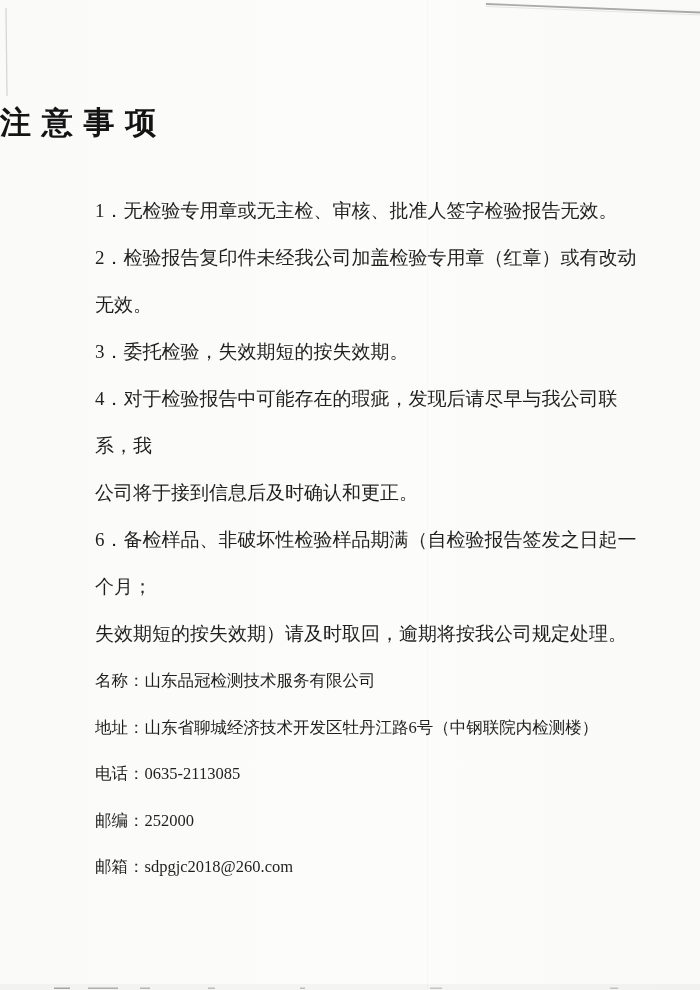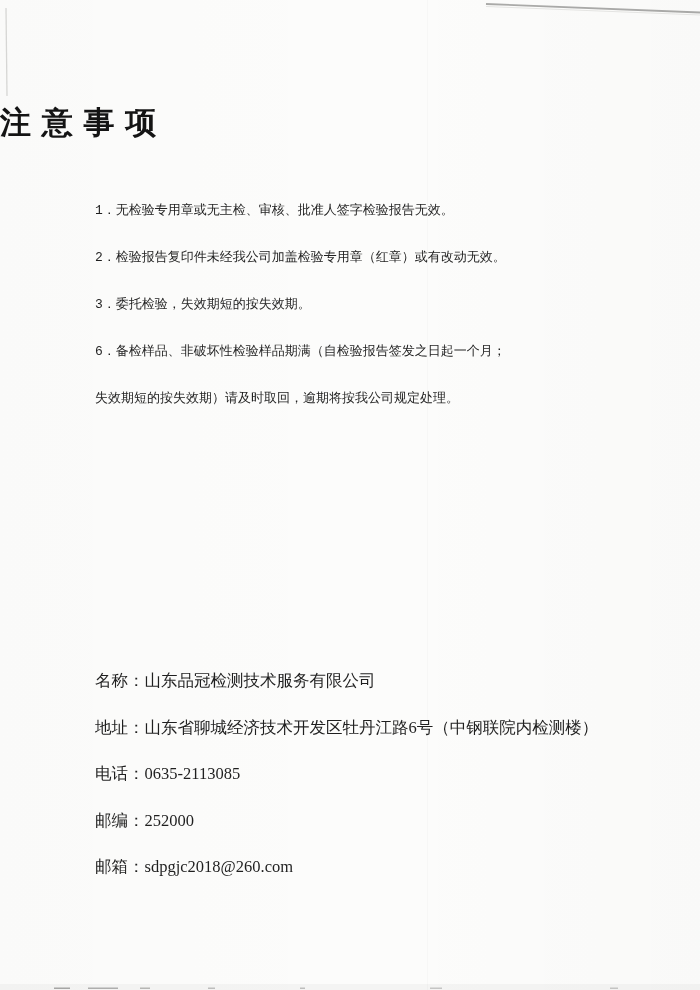--- a/index.html
+++ b/index.html
@@ -32,23 +32,22 @@
     font-size:31px;
     line-height:36px;
     font-weight:bold;
     letter-spacing:1.5px;
     color:var(--title-ink);
   }
   .notes{
     position:absolute;
     left:95px;top:187px;
     width:555px;
-    font-size:13px;
+    font-size:19px;
     line-height:47px;
-    font-family:Liberation Mono, monospace;
   }
   .note{
     margin:0;
     text-align:left;
   }
   .note-num{
     display:inline;
   }
   .note-text{
     display:inline;
@@ -90,20 +89,22 @@
     <rect x="430" y="987.5" width="12" height="1.5" fill="rgba(90,90,88,0.3)"></rect>
     <rect x="610" y="987.5" width="8" height="1.5" fill="rgba(90,90,88,0.3)"></rect>
   </svg>
 
   <h1 class="doc-title">注 意 事 项</h1>
 
   <div class="notes">
     <p class="note"><span class="note-num">1．</span><span class="note-text">无检验专用章或无主检、审核、批准人签字检验报告无效。</span></p>
     <p class="note"><span class="note-num">2．</span><span class="note-text">检验报告复印件未经我公司加盖检验专用章（红章）或有改动无效。</span></p>
     <p class="note"><span class="note-num">3．</span><span class="note-text">委托检验，失效期短的按失效期。</span></p>
+    <p class="note"><span class="note-num">4．</span><span class="note-text">对于检验报告中可能存在的瑕疵，发现后请尽早与我公司联系，我
+公司将于接到信息后及时确认和更正。</span></p>
     <p class="note"><span class="note-num">6．</span><span class="note-text">备检样品、非破坏性检验样品期满（自检验报告签发之日起一个月；
 失效期短的按失效期）请及时取回，逾期将按我公司规定处理。</span></p>
   </div>
 
   <div class="contact">
     <p class="contact-row"><span class="contact-label">名称：</span><span class="contact-value">山东品冠检测技术服务有限公司</span></p>
     <p class="contact-row"><span class="contact-label">地址：</span><span class="contact-value">山东省聊城经济技术开发区牡丹江路6号（中钢联院内检测楼）</span></p>
     <p class="contact-row"><span class="contact-label">电话：</span><span class="contact-value">0635-2113085</span></p>
     <p class="contact-row"><span class="contact-label">邮编：</span><span class="contact-value">252000</span></p>
     <p class="contact-row"><span class="contact-label">邮箱：</span><span class="contact-value">sdpgjc2018@260.com</span></p>

